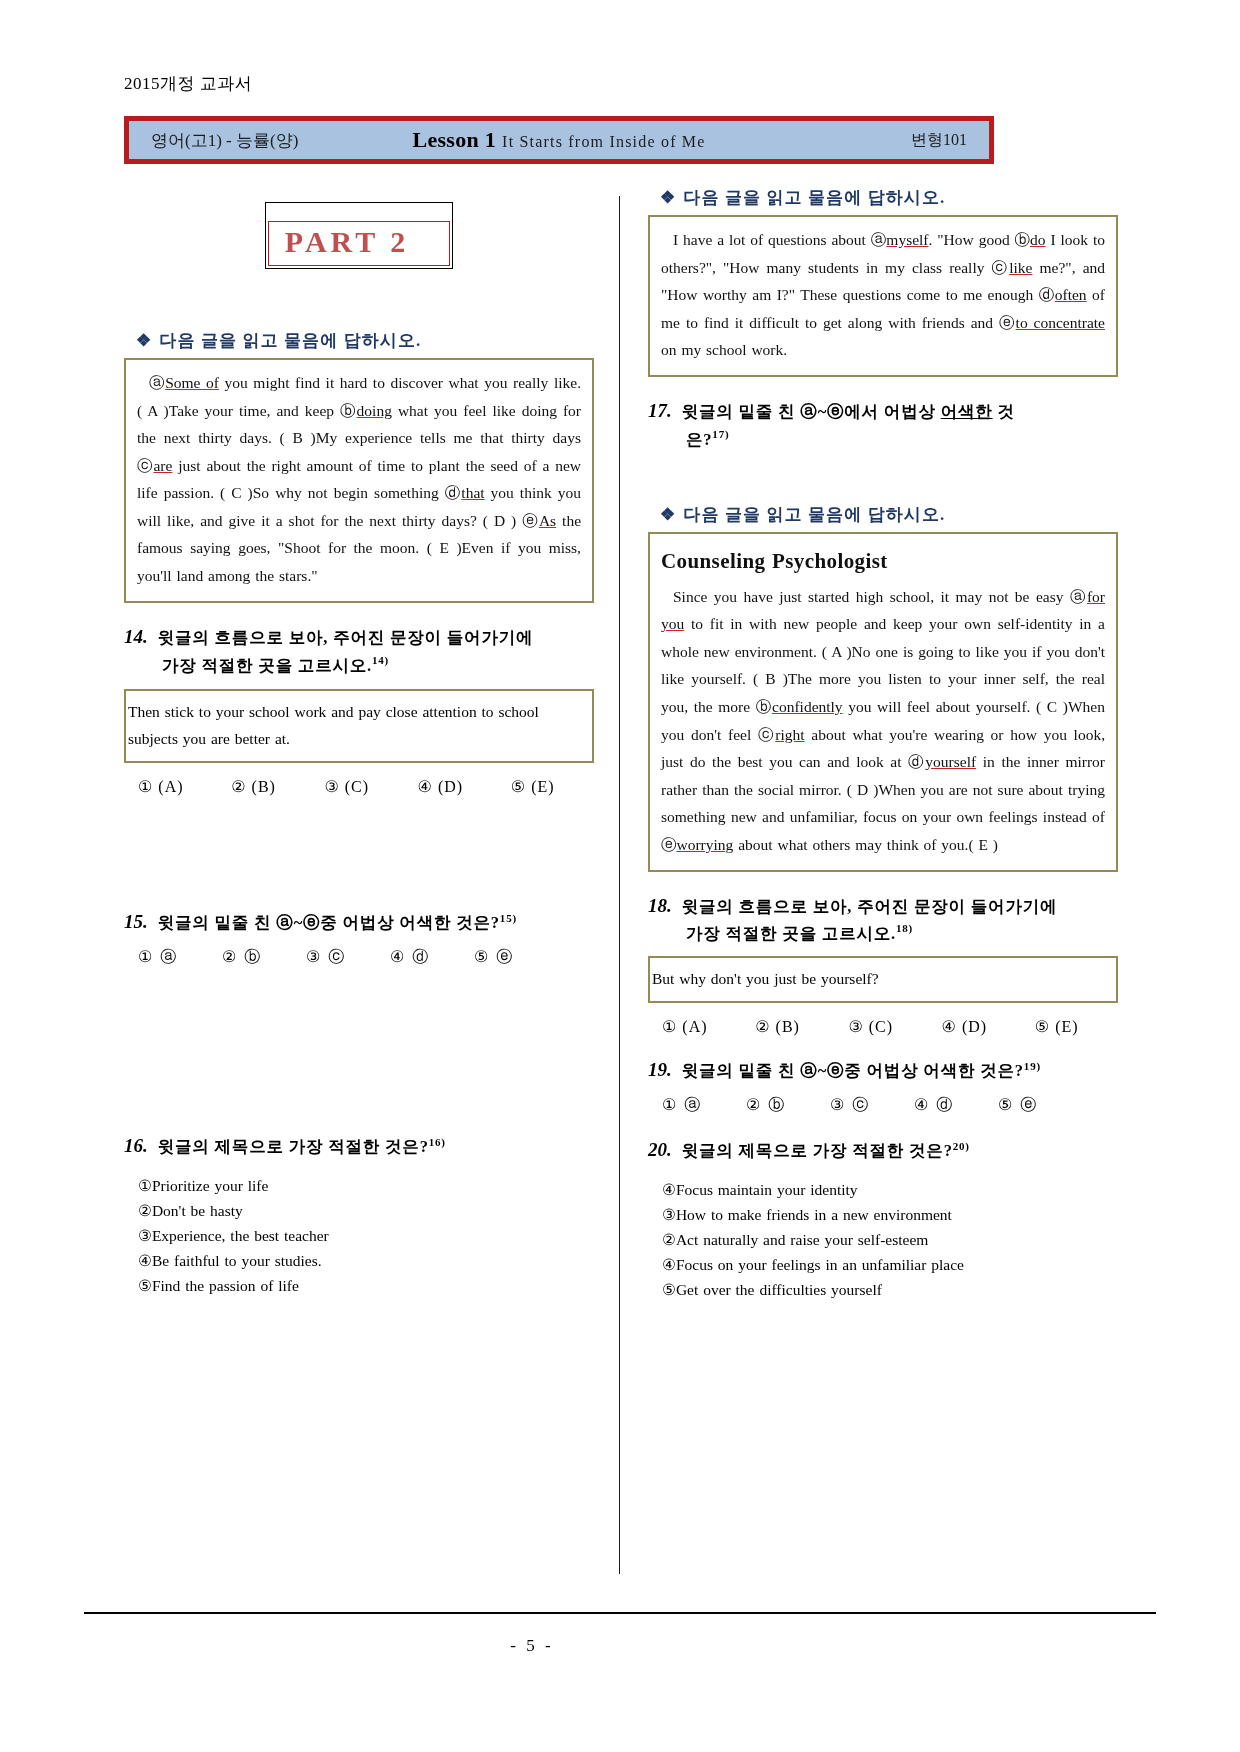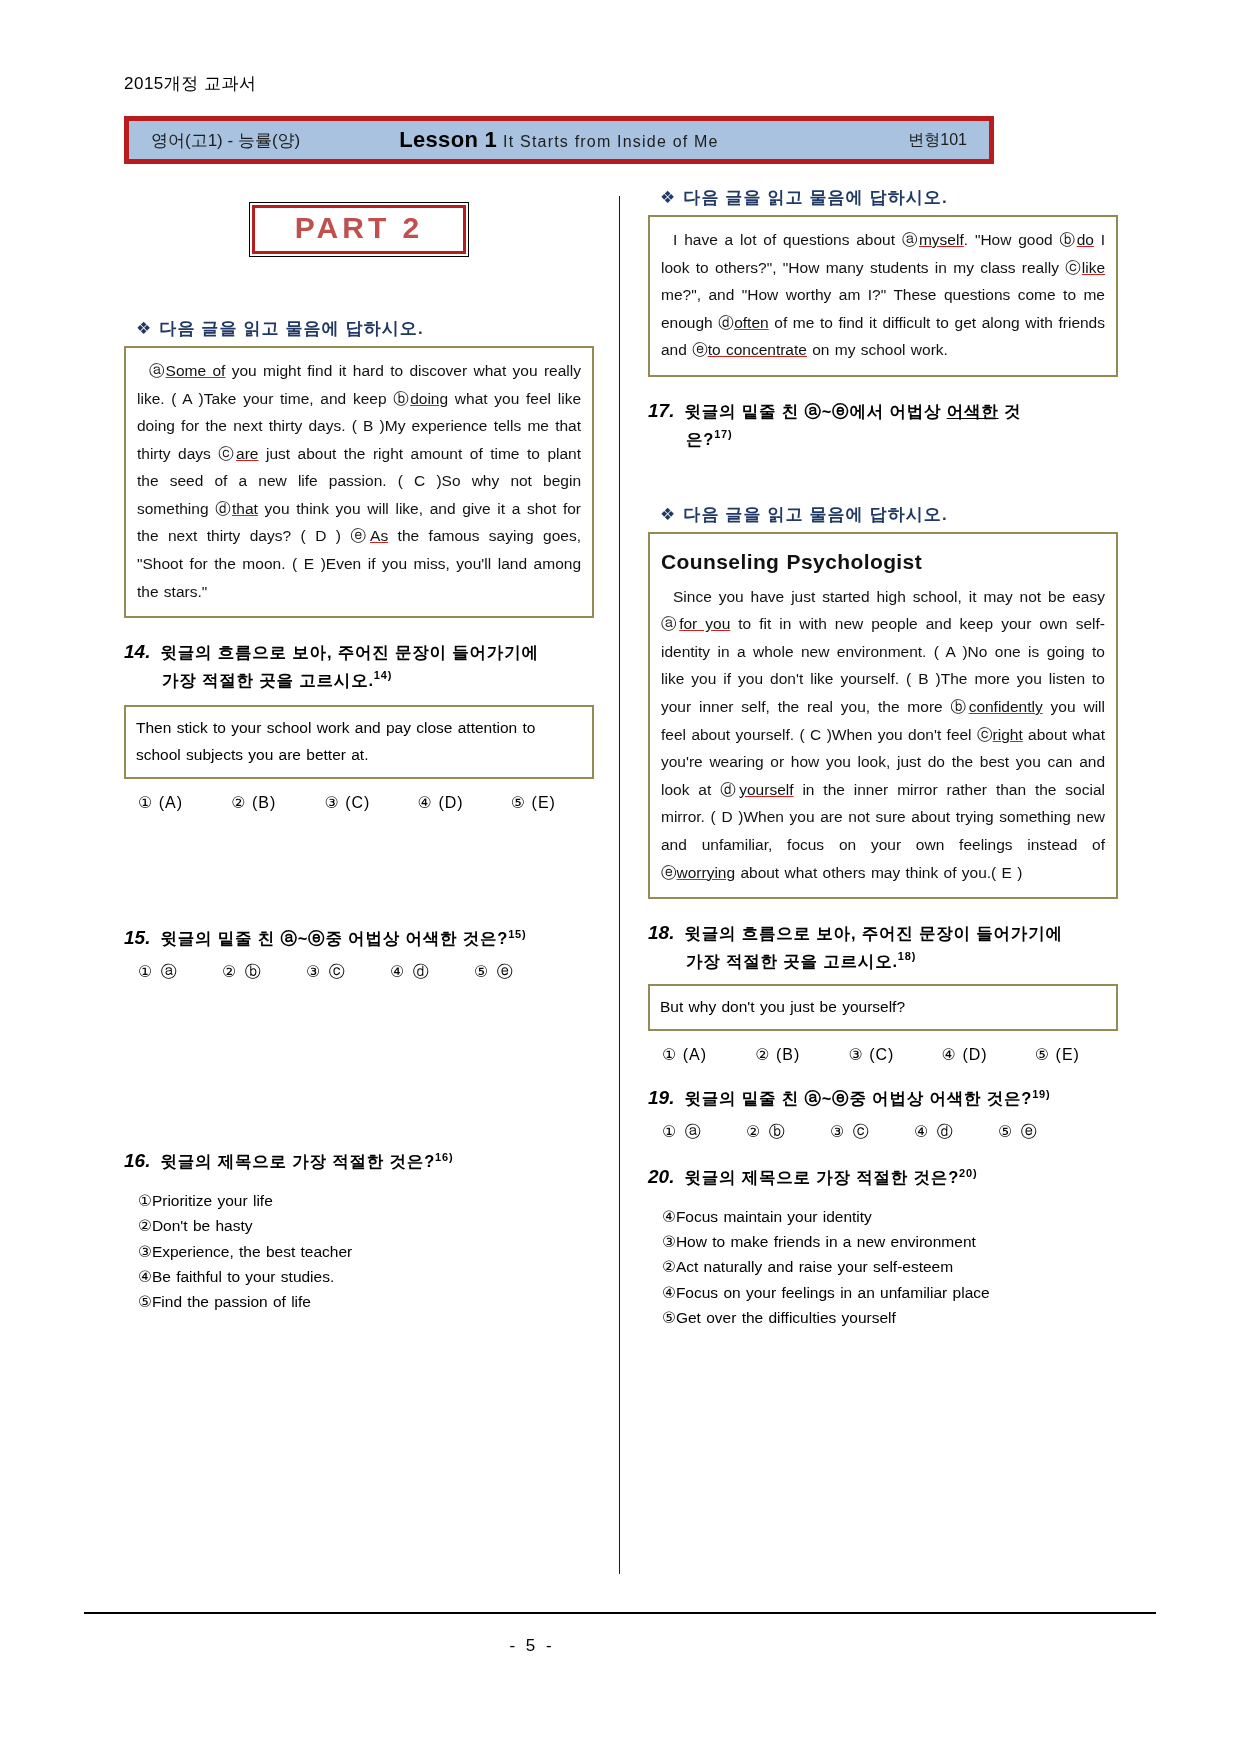--- a/index.html
+++ b/index.html
@@ -13,20 +13,21 @@
     font-family: "Liberation Sans", "DejaVu Sans", sans-serif;
     color: #000000;
     position: relative;
     overflow: hidden;
   }
   .page {
     position: absolute;
     left: 0; top: 0;
     width: 1064px;
     height: 1752px;
+    font-family: Liberation Serif, serif;
   }
 
   
   .doc-kind {
     position: absolute;
     left: 124px;
     top: 72px;
     font-size: 17px;
     letter-spacing: 0.5px;
     color: #000;
@@ -100,22 +101,23 @@
     justify-content: center;
     margin-top: 16px;
     margin-bottom: 60px;
   }
   .part-box {
     border: 1px solid #000;
     padding: 2px;
     display: inline-block;
   }
   .part-box-inner {
-    border: 3px solid #b91c1c;
-    padding: 3px 40px 6px 40px;
+    border: 1px solid #b91c1c;
+    padding: 3px 40px 6px 16px;
+    margin-top: 16px;
   }
   .part-label {
     font-size: 30px;
     font-weight: bold;
     color: #c0504d;
     letter-spacing: 4px;
   }
 
   
   .directive {
@@ -144,21 +146,21 @@
   .passage p { margin: 0; }
   .psg-head {
     font-weight: bold;
     font-size: 21px;
     letter-spacing: 0.4px;
     margin: 0 0 2px 0;
   }
   .sent-box {
     border: 2px solid #948a54;
     box-sizing: border-box;
-    padding: 8px 10px;
+    padding: 8px 2px;
     font-size: 15.5px;
     line-height: 1.74;
     word-spacing: 1px;
   }
   .u { text-decoration: underline; text-decoration-color: #cc2222; }
 
   
   .q {
     margin-top: 20px;
   }

